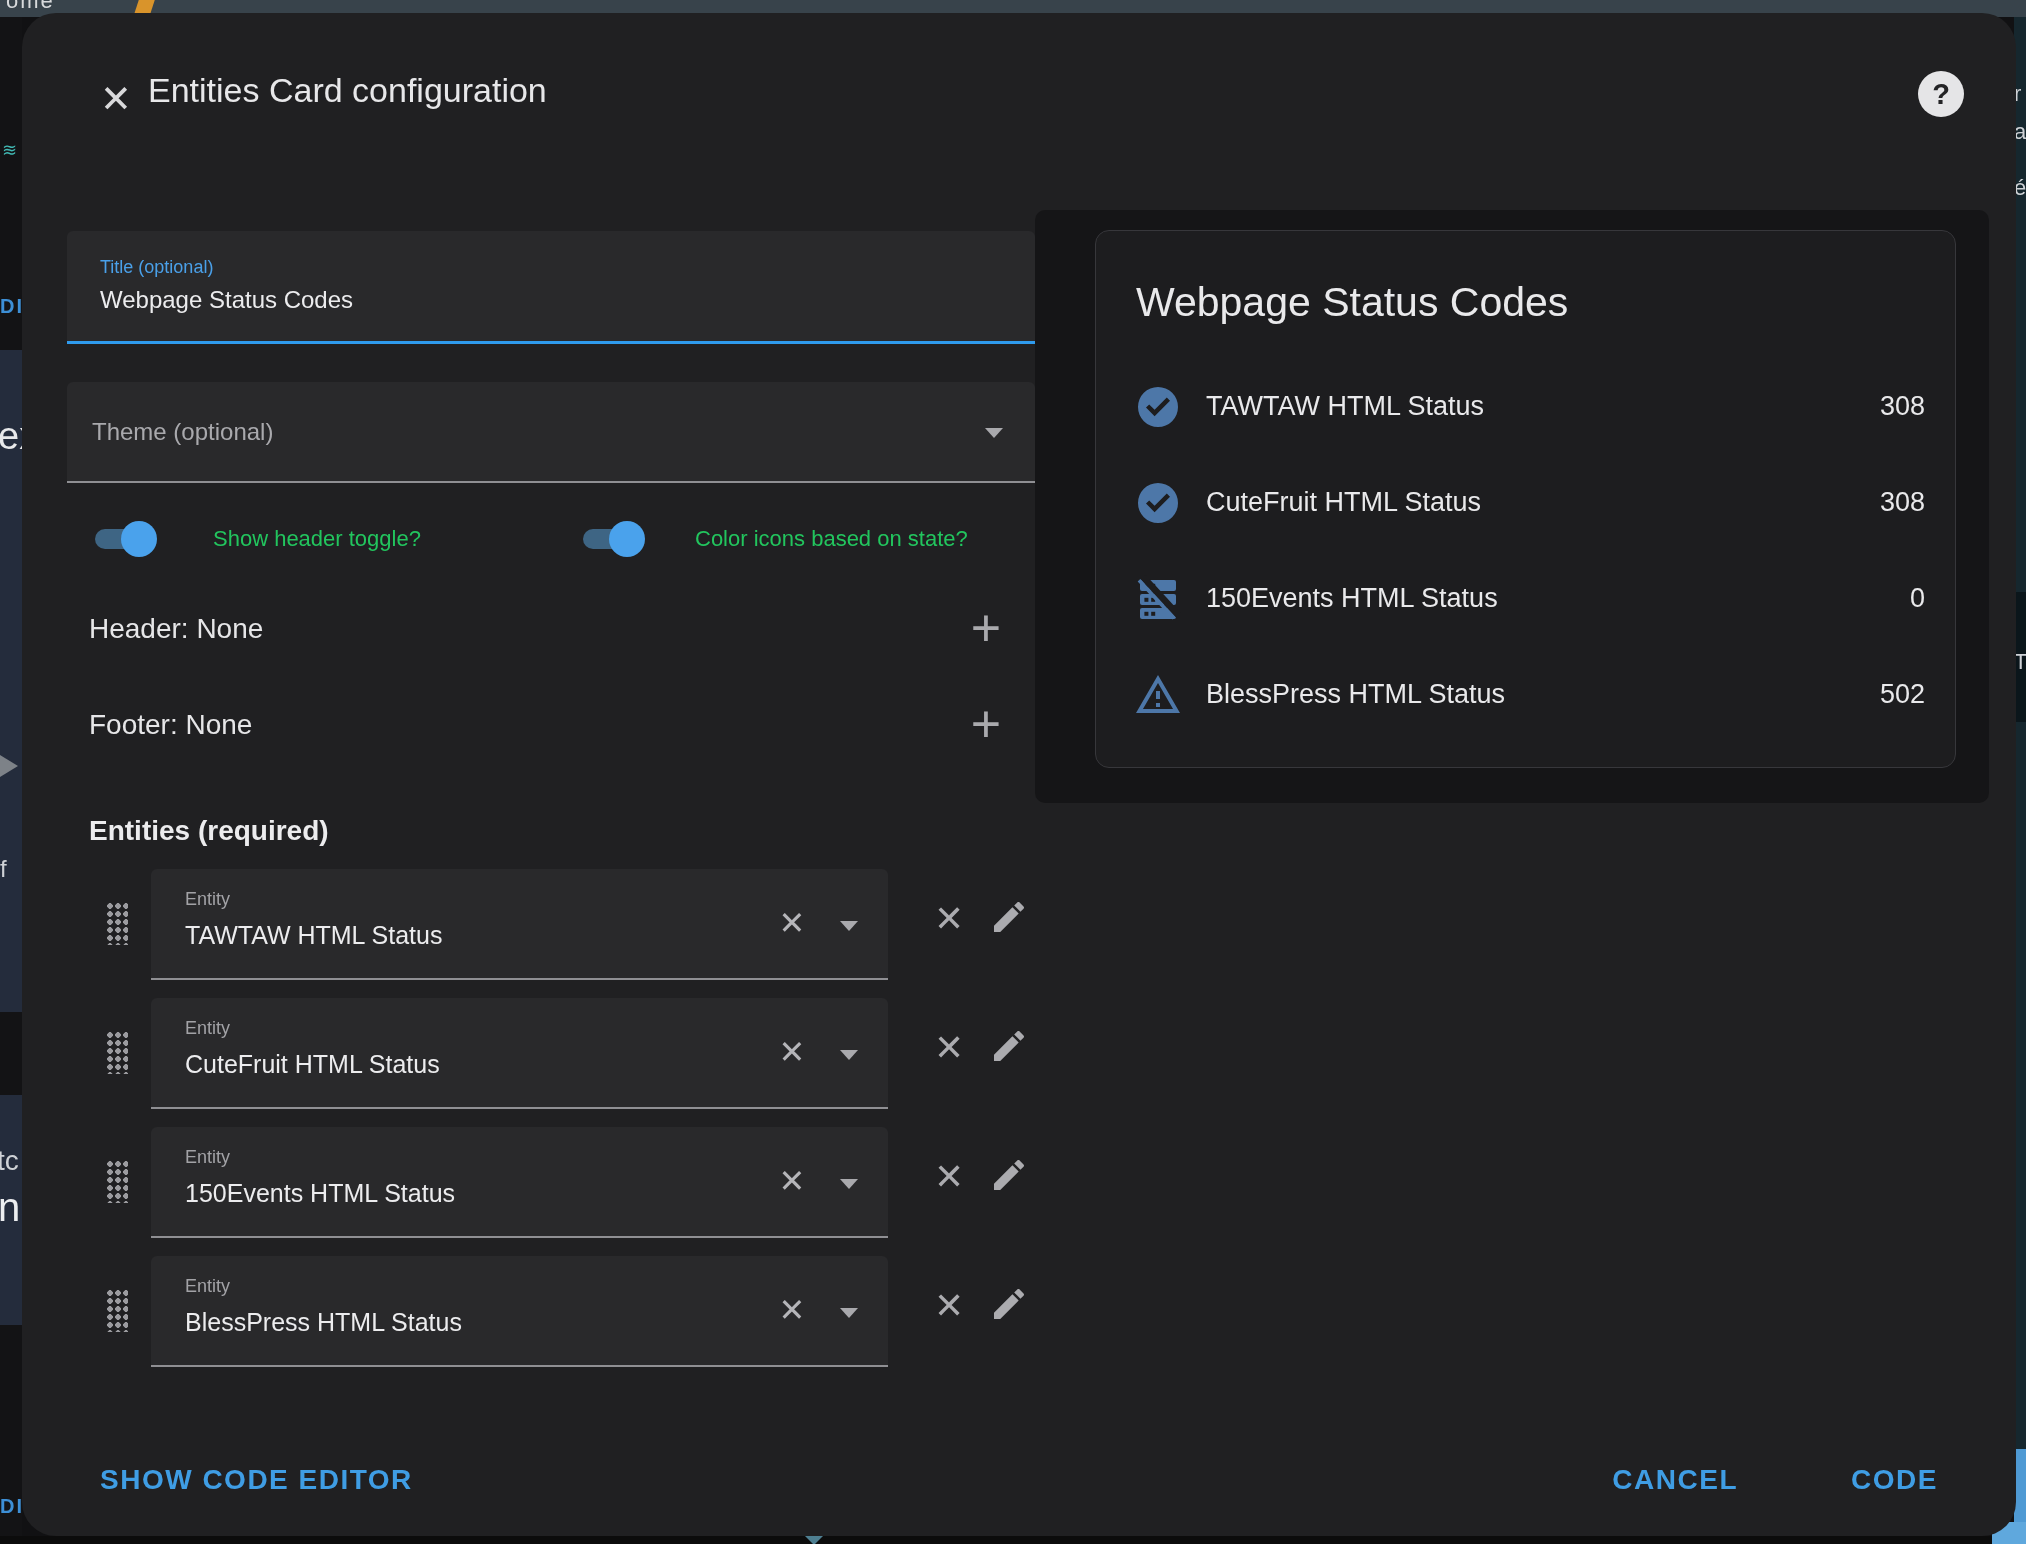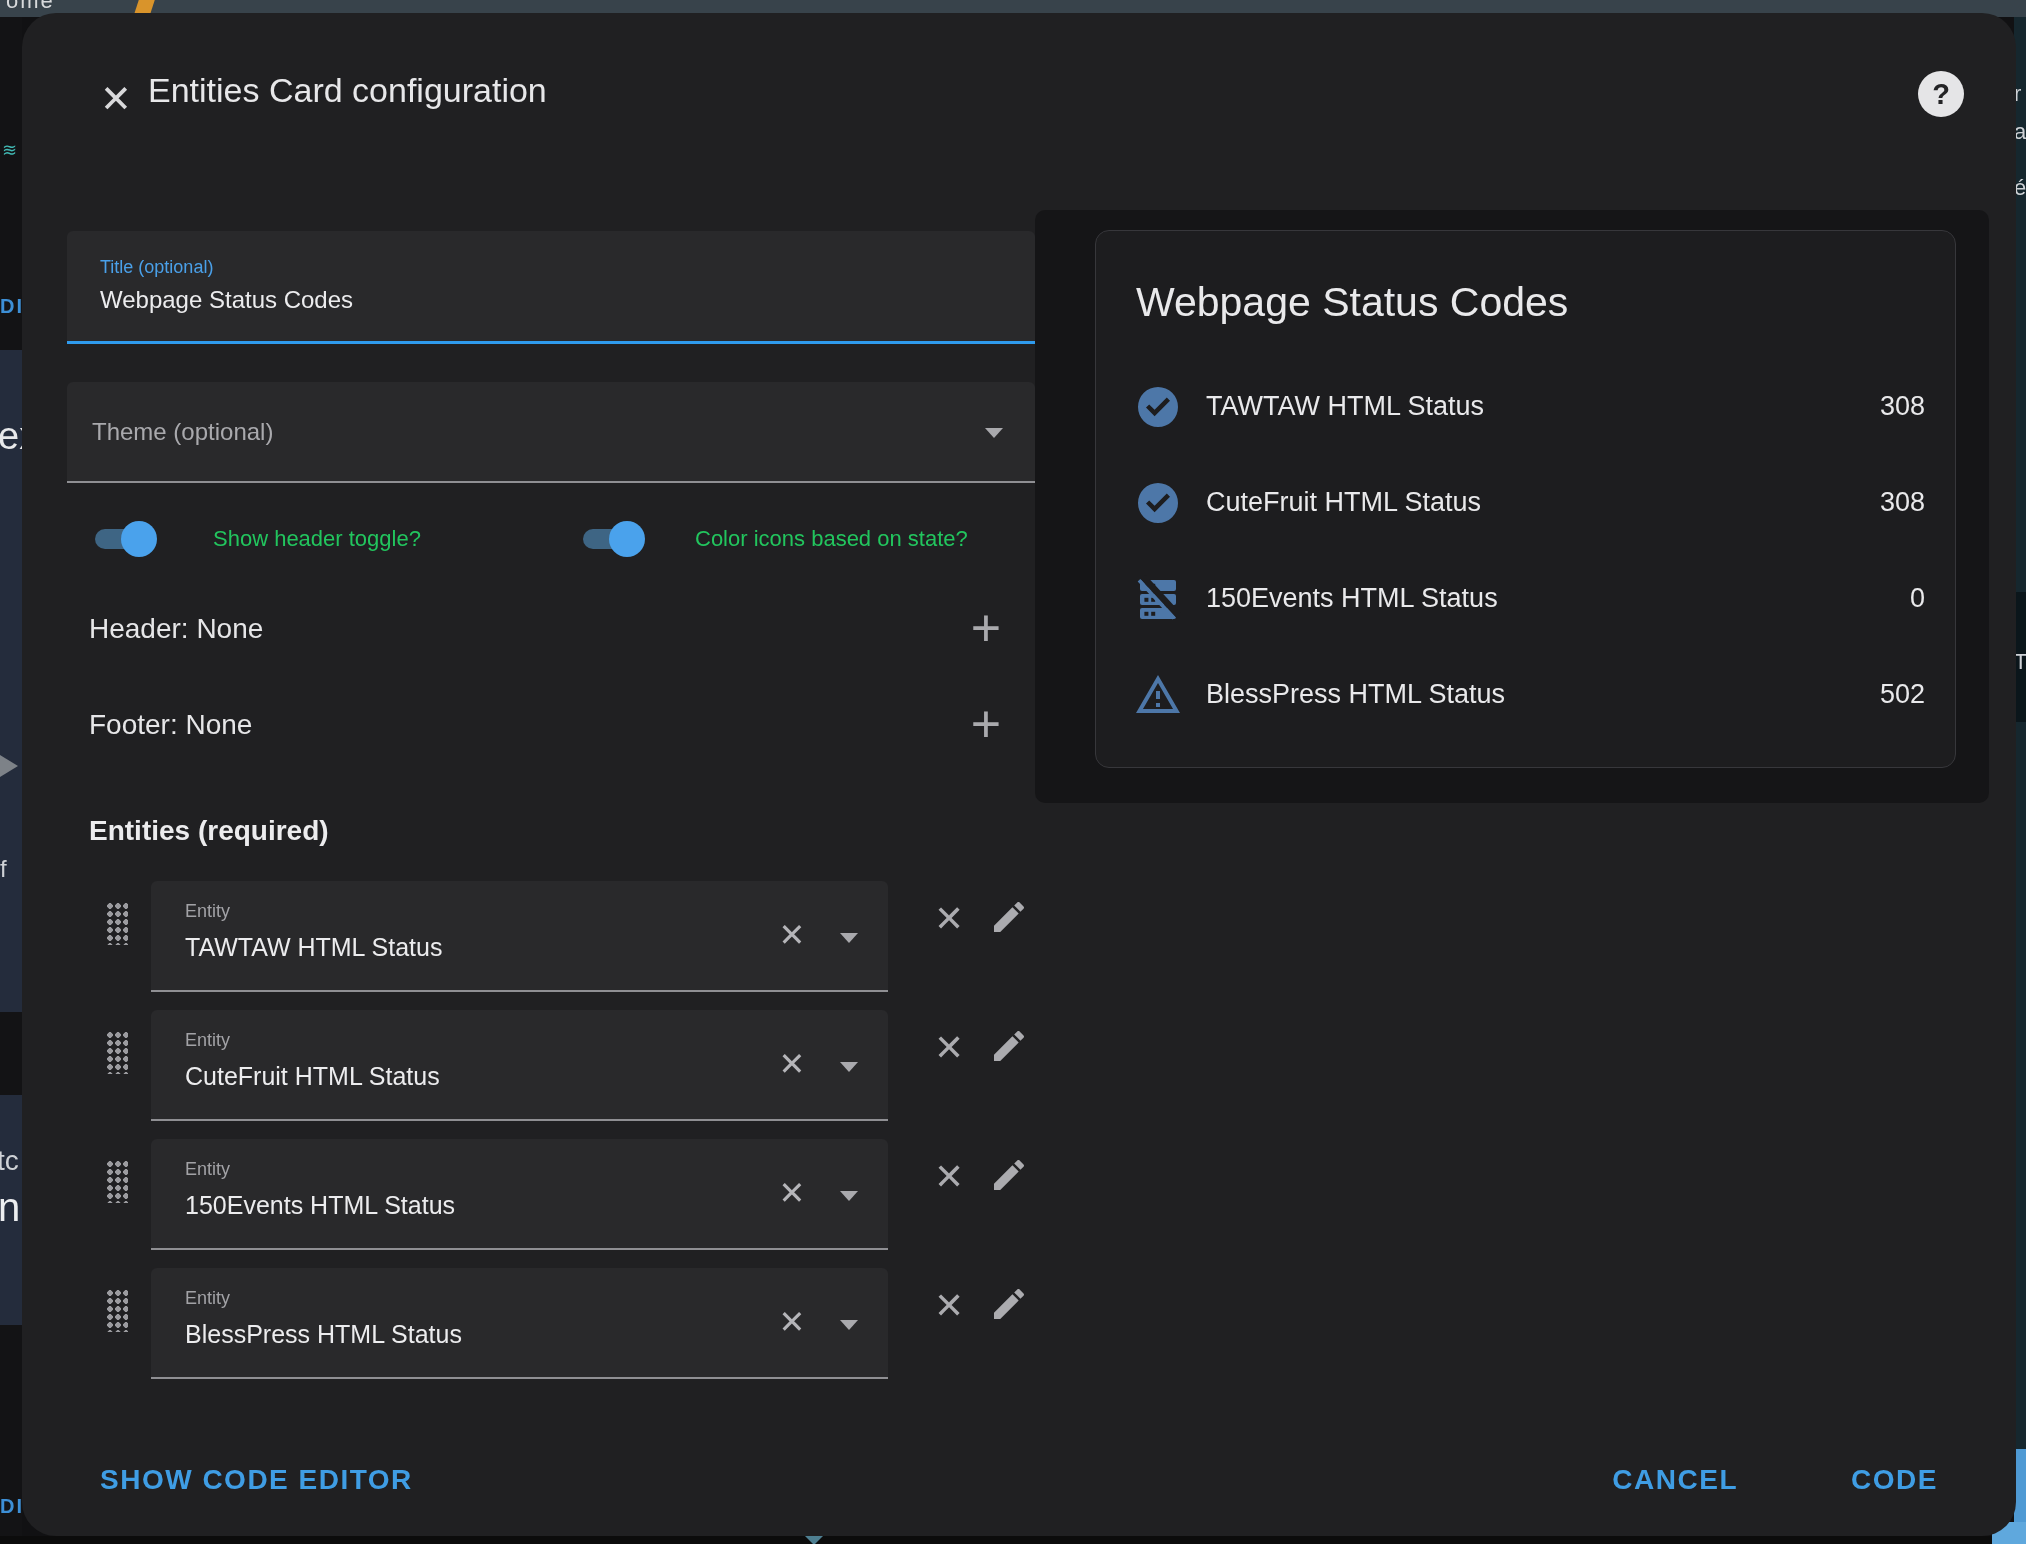--- a/index.html
+++ b/index.html
@@ -62,21 +62,21 @@
   .linkrow { position:relative; height:60px; margin-top:36px; }
   .linkrow-label { position:absolute; left:22px; top:12px; font-size:28px; color:#e6e6e8; }
   .plus-btn { position:absolute; right:25px; top:0; width:48px; height:56px; color:#a9a9ad; font-size:52px; font-weight:200; text-align:center; line-height:54px; cursor:pointer; }
   .lr2 { }
 
   .entities-heading { margin:58px 0 0 22px; font-size:28px; font-weight:bold; color:#ececee; }
 
   .entity-row { position:relative; height:111px; margin-top:18px; }
   .drag-handle { position:absolute; left:38px; top:36px; width:23px; height:44px; cursor:grab;
      background-image:radial-gradient(circle, #9b9b9f 2.6px, transparent 3px); background-size:8px 8px; background-position:1px 1px; }
-  .entity-field { position:absolute; left:84px; top:16px; width:737px; height:111px; background:#29292b; border-radius:6px 6px 0 0; cursor:text; }
+  .entity-field { position:absolute; left:84px; top:4px; width:737px; height:111px; background:#29292b; border-radius:6px 6px 0 0; cursor:text; }
   .ef-label { position:absolute; left:34px; top:20px; font-size:18px; color:#a2a2a6; }
   .ef-value { position:absolute; left:34px; top:52px; font-size:25px; color:#ececee; }
   .ef-clear { position:absolute; right:78px; top:34px; width:36px; height:40px; color:#b5b5b9; font-size:32px; font-weight:300; text-align:center; line-height:40px; cursor:pointer; }
   .ef-caret { right:30px; top:52px; }
   .row-delete { position:absolute; left:860px; top:32px; width:44px; height:44px; color:#ababaf; font-size:36px; font-weight:300; text-align:center; line-height:44px; cursor:pointer; }
   .row-edit { position:absolute; left:922px; top:32px; width:44px; height:44px; cursor:pointer; }
   .row-edit svg { width:40px; height:40px; }
 
   
   .actions { position:absolute; left:0; bottom:30px; width:1994px; height:60px; }

